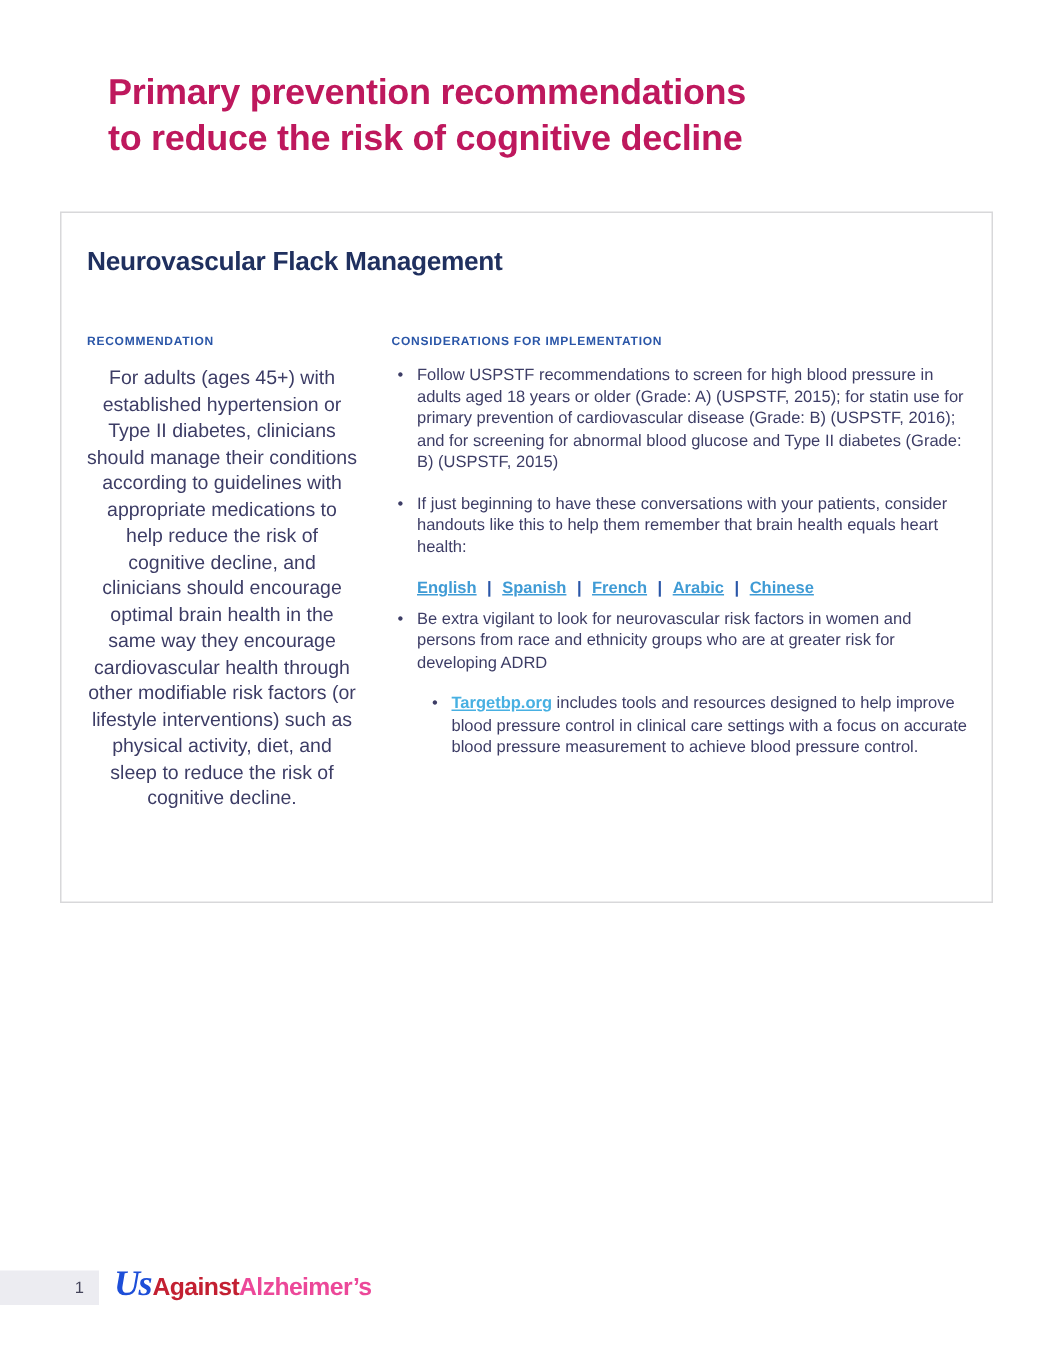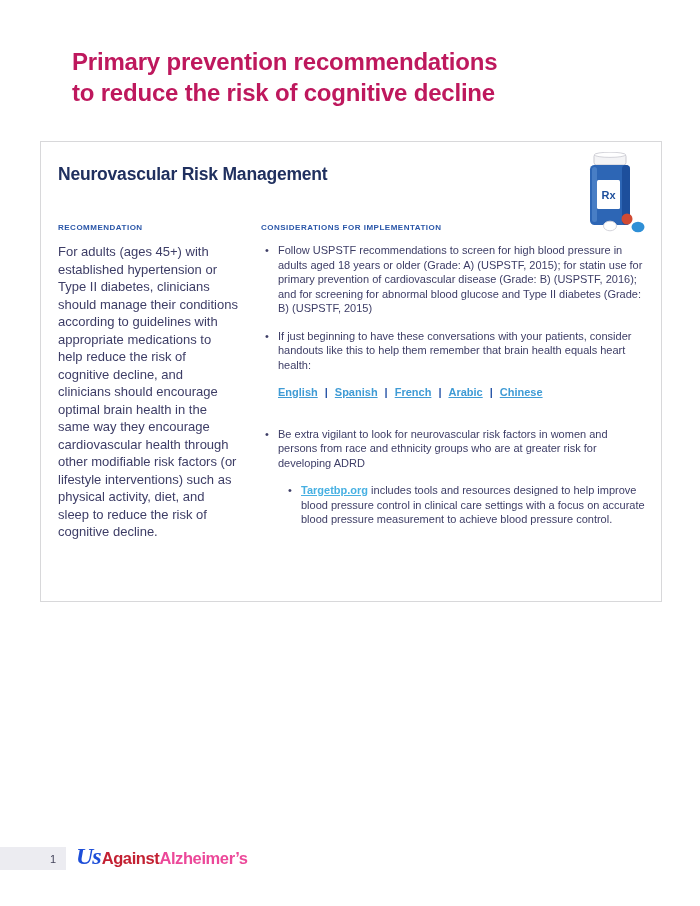--- a/index.html
+++ b/index.html
@@ -63,20 +63,21 @@
   .col-left {
     position: absolute;
     left: 17px;
     top: 81px;
     width: 180px;
   }
   .col-left p {
     font-size: 13px;
     line-height: 17.5px;
     color: #3d3d66;
+    text-align: center;
   }
 
   .col-right {
     position: absolute;
     left: 220px;
     top: 81px;
     width: 388px;
   }
   .bullets { list-style: none; }
   .bullets > li {
@@ -95,21 +96,21 @@
     font-size: 11px;
     color: #3d3d66;
   }
   .sub-bullet {
     margin-left: 23px;
   }
   .lang-row {
     padding-left: 17px;
     font-size: 11px;
     line-height: 14.5px;
-    margin-bottom: 27px;
+    margin-bottom: 6px;
   }
   a.doclink {
     color: #3f9bd5;
     font-weight: 700;
     text-decoration: underline;
     cursor: pointer;
   }
   a.doclink.cyan { color: #47b0e2; }
   .sep {
     color: #2a56a8;
@@ -167,40 +168,22 @@
 </style>
 </head>
 <body>
 
 <div class="page-title">
   <div>Primary prevention recommendations</div>
   <div>to reduce the risk of cognitive decline</div>
 </div>
 
 <section class="card">
-  <h2 class="card-heading">Neurovascular Risk Management</h2>
-
-  <div class="pill-icon">
-    <svg width="64" height="82" viewBox="0 0 64 82" xmlns="http://www.w3.org/2000/svg">
-
-      <rect x="11" y="2" width="32" height="11" rx="2.5" fill="#f4f4f6" stroke="#c9c9d0" stroke-width="1"></rect>
-      <ellipse cx="27" cy="2.8" rx="15.5" ry="2.6" fill="#ffffff" stroke="#c9c9d0" stroke-width="0.8"></ellipse>
-
-      <rect x="7" y="13" width="40" height="60" rx="4.5" fill="#2d66b5"></rect>
-      <rect x="39" y="13" width="8" height="60" rx="4" fill="#1d4f9c"></rect>
-      <rect x="9" y="15" width="5" height="55" rx="2.5" fill="#4f84c9" opacity="0.8"></rect>
-
-      <rect x="14" y="28" width="23" height="29" rx="1.5" fill="#ffffff"></rect>
-      <text x="25.5" y="47" font-size="11" font-weight="bold" fill="#1d4f9c" text-anchor="middle">Rx</text>
-
-      <ellipse cx="27" cy="74" rx="6.5" ry="4.8" fill="#ffffff" stroke="#d5d5dc" stroke-width="1"></ellipse>
-      <circle cx="44" cy="67" r="5.5" fill="#d14a33"></circle>
-      <ellipse cx="55" cy="75" rx="6.5" ry="5.2" fill="#2f8fd6"></ellipse>
-    </svg>
-  </div>
+  <h2 class="card-heading">Neurovascular Flack Management</h2>
+
 
   <div class="col-left">
     <h3 class="col-header">RECOMMENDATION</h3>
     <p>For adults (ages 45+) with established hypertension or Type II diabetes, clinicians should manage their conditions according to guidelines with appropriate medications to help reduce the risk of cognitive decline, and clinicians should encourage optimal brain health in the same way they encourage cardiovascular health through other modifiable risk factors (or lifestyle interventions) such as physical activity, diet, and sleep to reduce the risk of cognitive decline.</p>
   </div>
 
   <div class="col-right">
     <h3 class="col-header">CONSIDERATIONS FOR IMPLEMENTATION</h3>
     <ul class="bullets">
       <li>Follow USPSTF recommendations to screen for high blood pressure in adults aged 18 years or older (Grade: A) (USPSTF, 2015); for statin use for primary prevention of cardiovascular disease (Grade: B) (USPSTF, 2016); and for screening for abnormal blood glucose and Type II diabetes (Grade: B) (USPSTF, 2015)</li>

